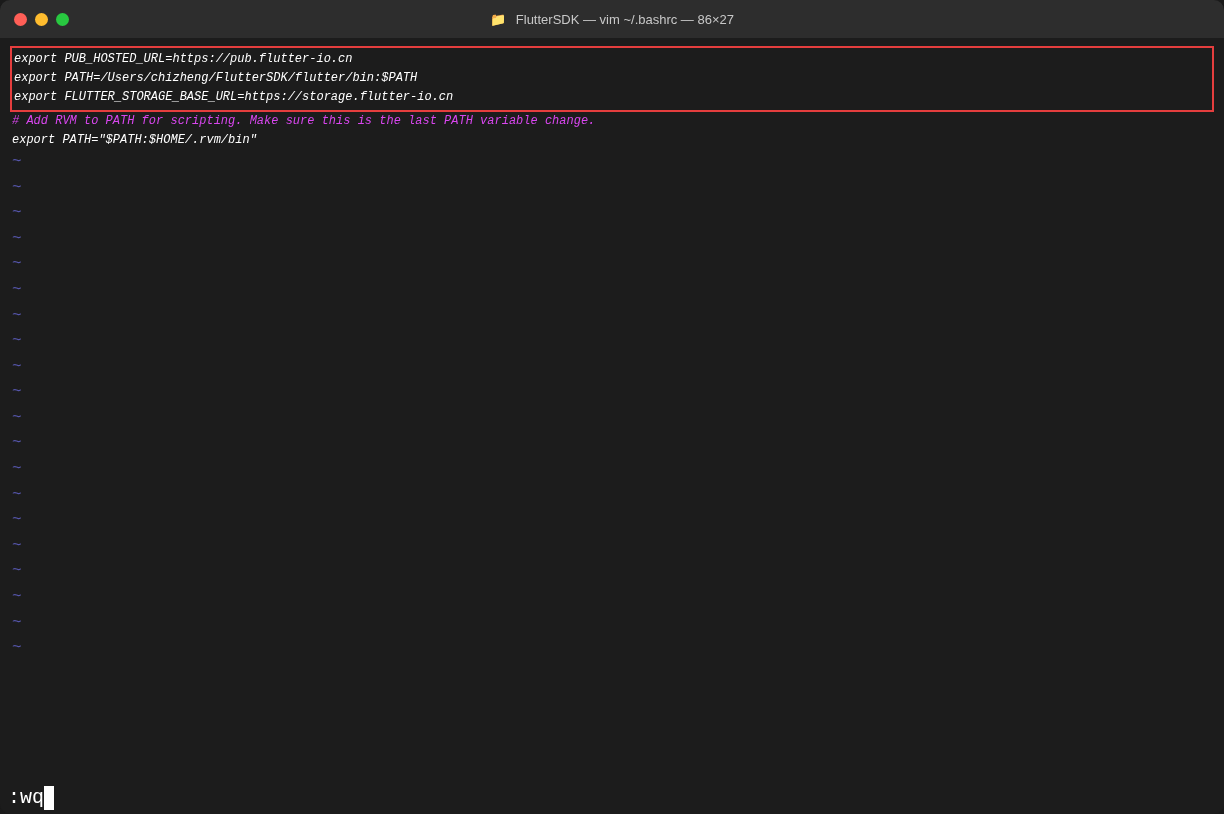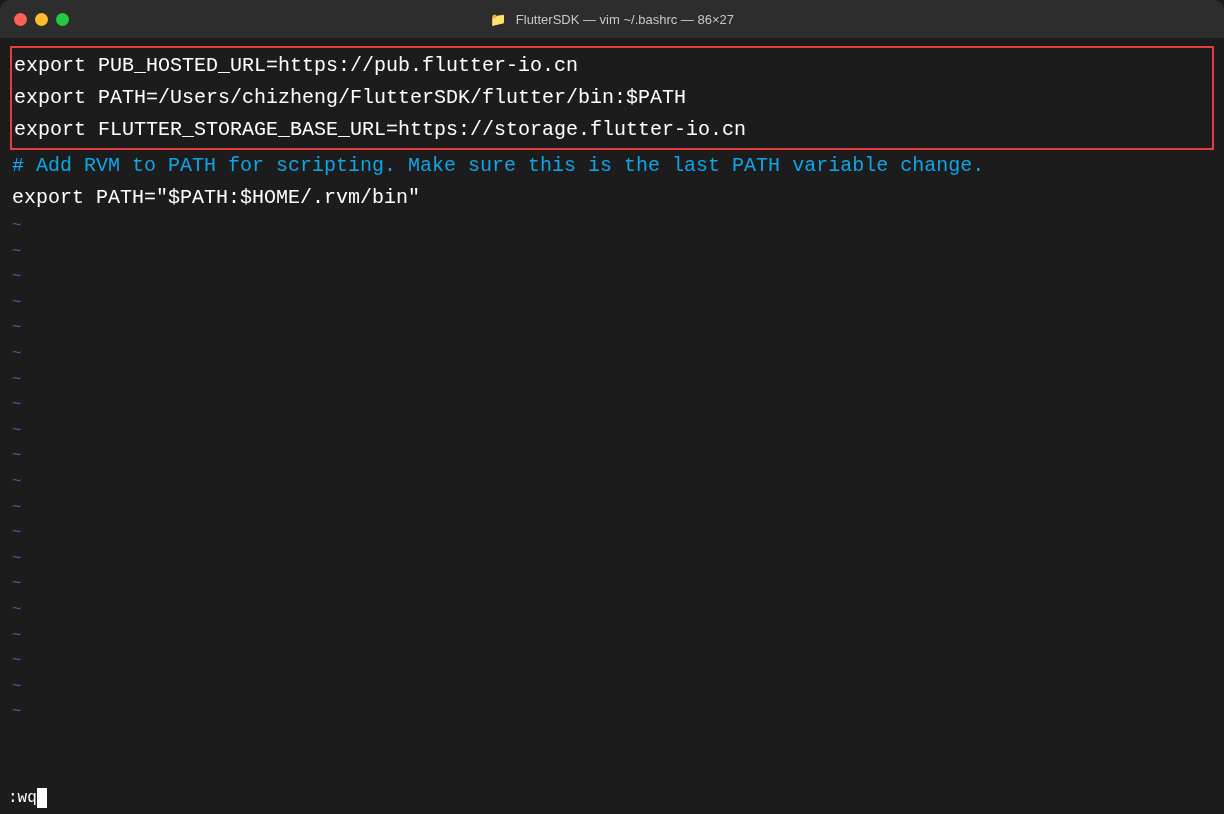--- a/index.html
+++ b/index.html
@@ -80,47 +80,48 @@
       font-size: 16px;
       line-height: 1.55;
       font-family: 'Courier New', Courier, monospace;
       overflow: hidden;
       position: relative;
     }
 
     .line {
       white-space: pre;
       color: #ffffff;
-      font-size: 20px;
+      font-size: 12px;
       line-height: 1.6;
+      font-style: italic;
     }
 
     .line.comment {
-      color: #0ea5e9;
+      color: #d946ef;
     }
 
     .tilde-line {
       color: #5555aa;
       font-size: 16px;
       line-height: 1.6;
       white-space: pre;
     }
 
     .statusbar {
       height: 32px;
       background: #1c1c1c;
       display: flex;
       align-items: center;
       padding: 0 8px;
       flex-shrink: 0;
     }
 
     .status-cmd {
       color: #ffffff;
-      font-size: 16px;
+      font-size: 20px;
       font-family: 'Courier New', Courier, monospace;
     }
 
     .cursor-block {
       display: inline-block;
       background: #ffffff;
       color: #000000;
       width: 10px;
       height: 1.2em;
       vertical-align: middle;

